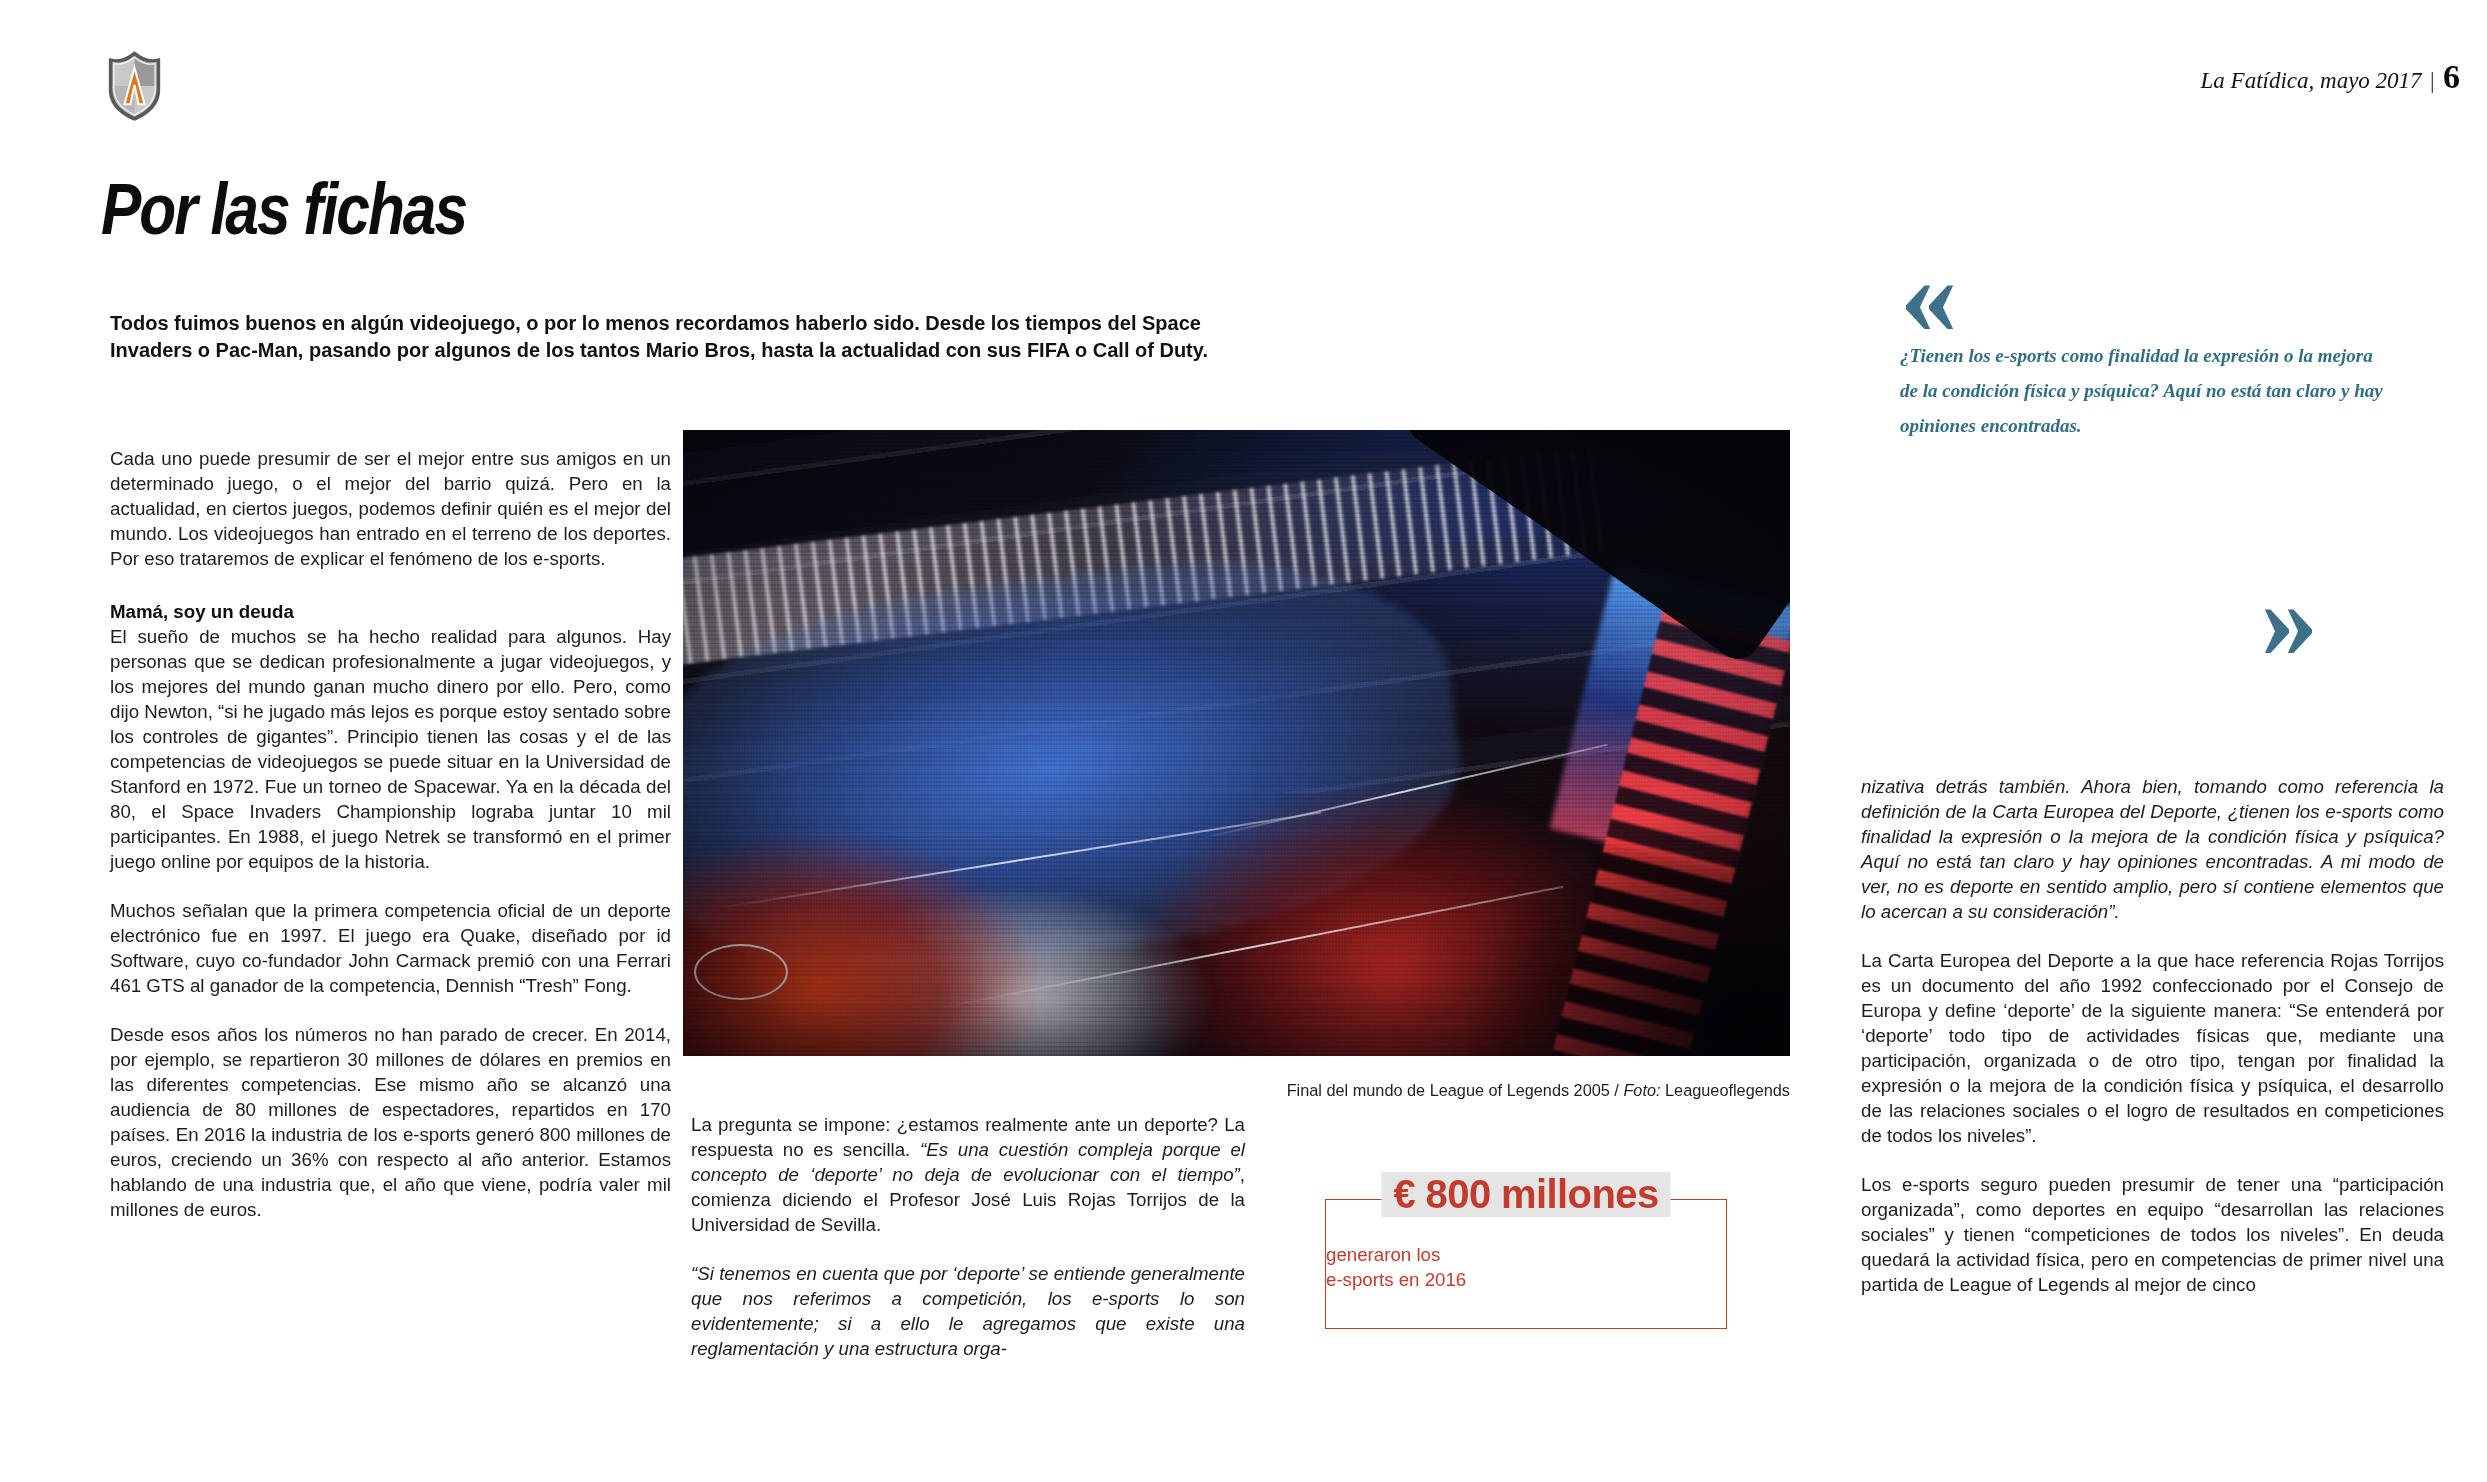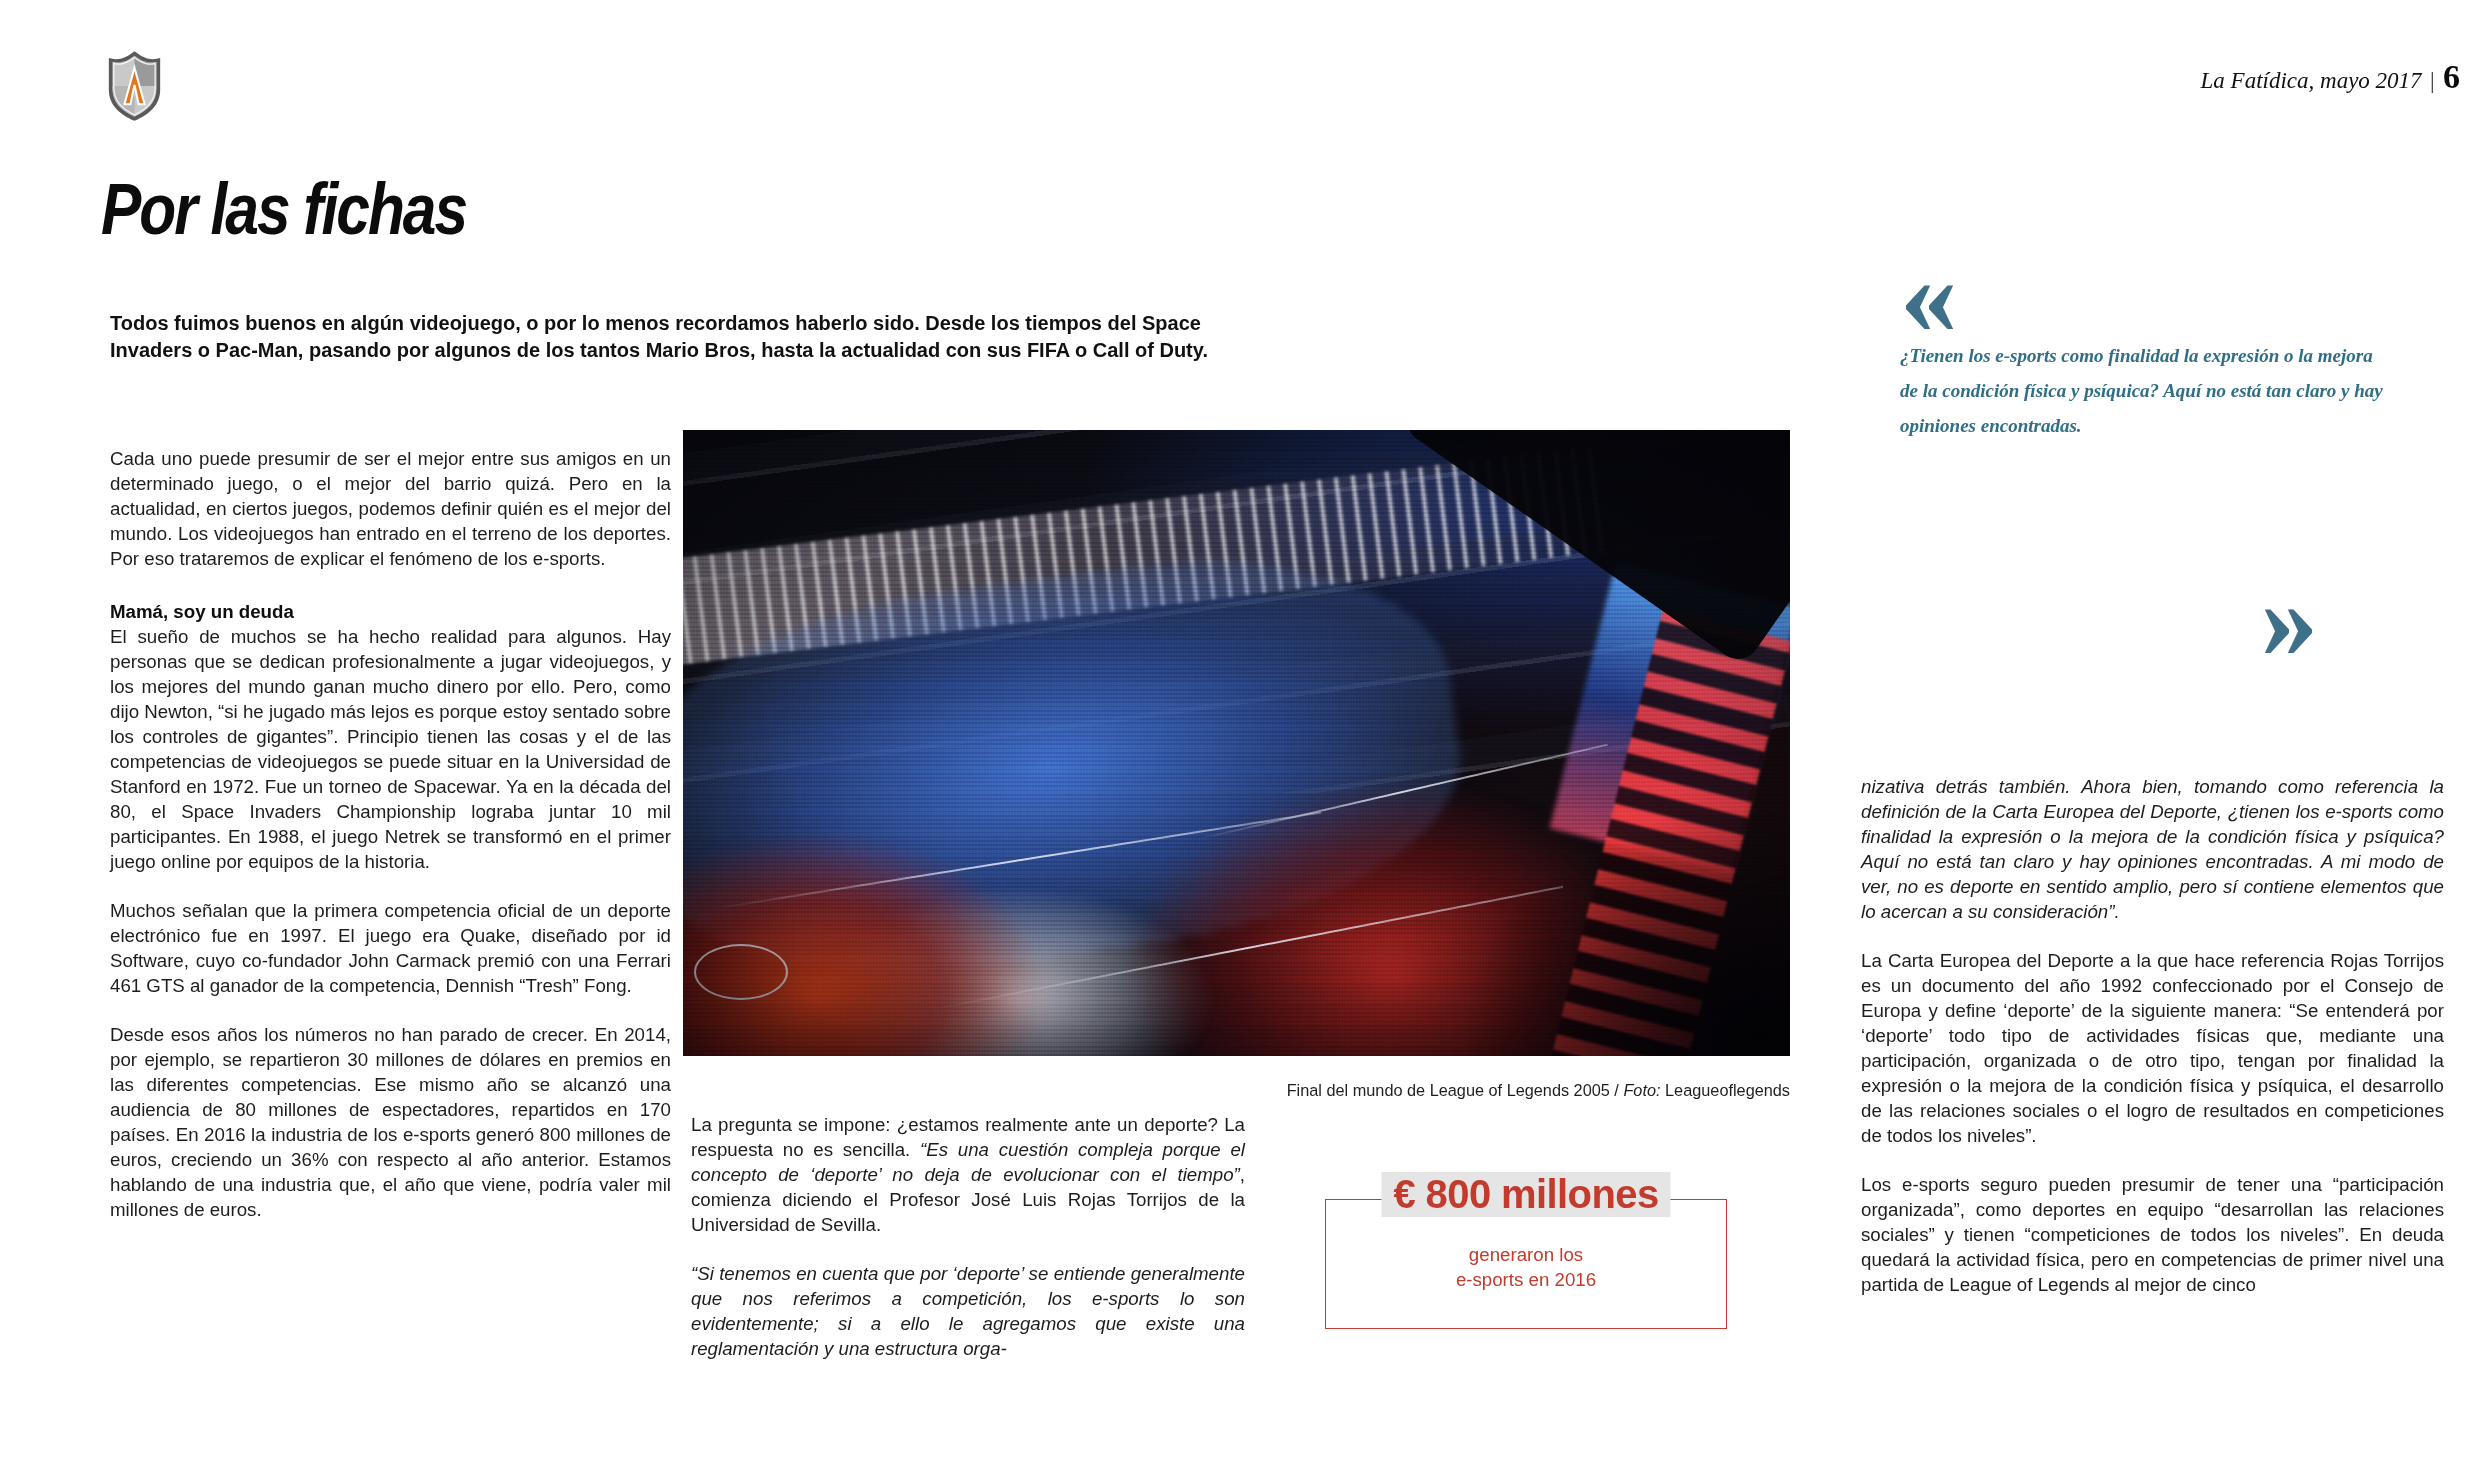--- a/index.html
+++ b/index.html
@@ -77,21 +77,21 @@
 
   .photo-caption{position:absolute;left:685px;top:1081px;width:1105px;text-align:right;
                  font-size:16.3px;color:#1f1f1f;}
 
   
   .callout{position:absolute;left:1325px;top:1199px;width:402px;height:130px;
            border:1.8px solid var(--accent-red);box-sizing:border-box;}
   .callout-headline{position:absolute;top:-28px;left:50%;transform:translateX(-50%);
            background:#e5e5e5;padding:0 12px;white-space:nowrap;
            font-size:40px;font-weight:bold;letter-spacing:-0.6px;color:var(--accent-red);}
-  .callout-sub{margin-top:42px;text-align:center;font-size:18.7px;line-height:25px;color:var(--accent-red);}
+  .callout-sub{margin-top:42px;font-size:18.7px;line-height:25px;color:var(--accent-red);}
 
   
   .pullquote{position:absolute;left:1900px;top:265px;width:490px;height:434px;}
   .pq-mark{font-family:"Liberation Serif",serif;font-weight:bold;color:var(--quote-mark-teal);
            font-size:115px;line-height:60px;}
   .pq-open{display:block;height:63px;}
   .pq-text{font-family:"Liberation Serif",serif;font-style:italic;font-weight:bold;
            font-size:19px;line-height:35px;color:var(--accent-teal);margin:9.6px 0 0 0;}
   .pq-close{position:absolute;right:72px;top:324px;}
 </style>

